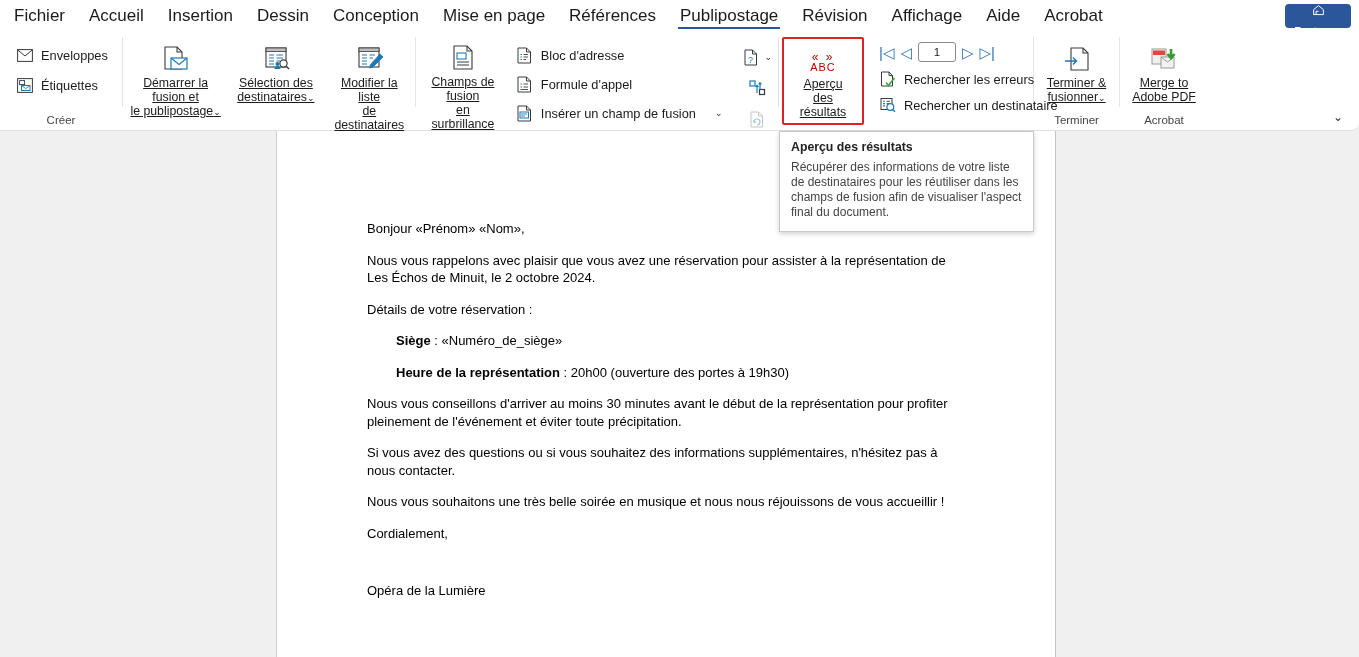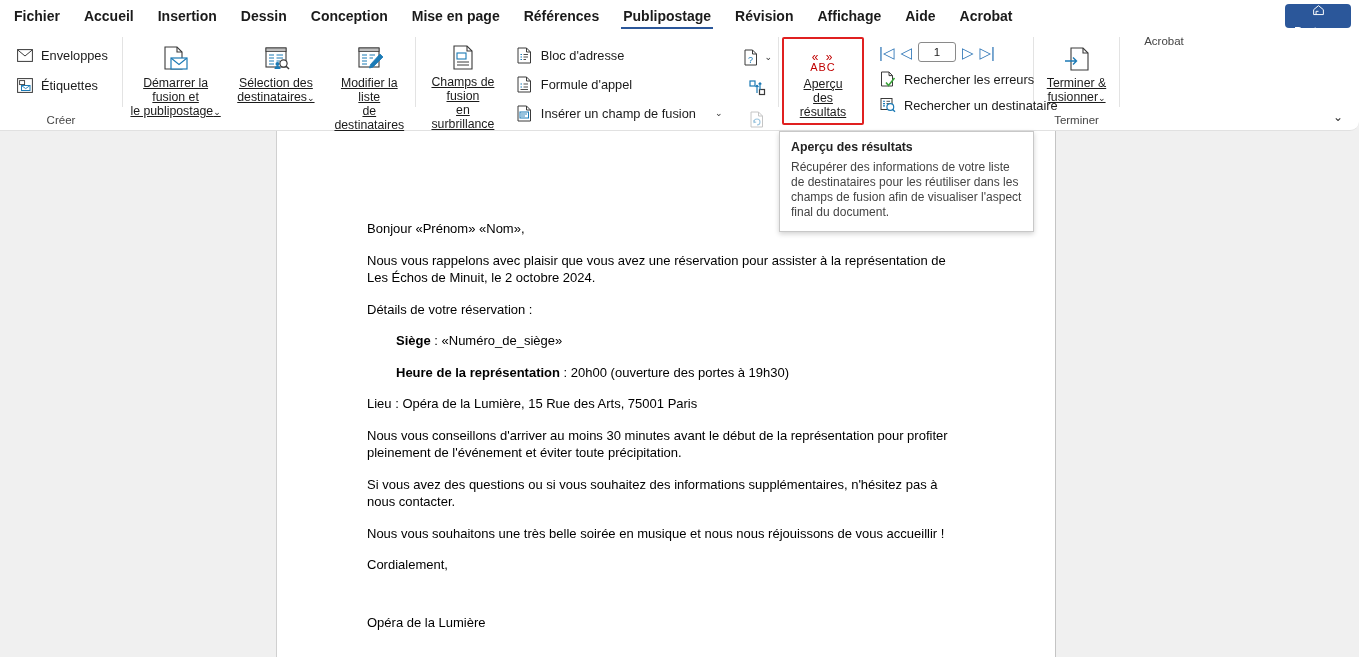--- a/index.html
+++ b/index.html
@@ -12,22 +12,22 @@
   }
   #app { position: relative; width: 1359px; height: 657px; background: #f0f0f0; }
 
   
   .tabbar {
     position: absolute; top: 0; left: 0; width: 1359px; height: 32px;
     background: #ffffff;
     display: flex; align-items: center;
   }
   .tab {
-    font-size: 14px; color: #1b1b1b; padding: 0 12px; height: 32px;
-    line-height: 32px; cursor: default; white-space: nowrap; position: relative; font-weight: bold;
+    font-size: 17px; color: #1b1b1b; padding: 0 12px; height: 32px;
+    line-height: 32px; cursor: default; white-space: nowrap; position: relative;
   }
   .tab:first-child { margin-left: 2px; }
   .tab.active { color: #1b1b1b; }
   .tab.active::after {
     content: ""; position: absolute; left: 10px; right: 10px; bottom: 3px;
     height: 2px; background: #2b579a;
   }
   .share-btn {
     position: absolute; right: 8px; top: 4px; height: 24px;
     background: #2b579a; color: #fff; border-radius: 4px;
@@ -389,38 +389,52 @@
             <span class="lbl"><span>Terminer &amp;
 fusionner</span><span class="cv">⌄</span></span>
           </div>
         </div>
         <div class="group-label">Terminer</div>
       </div>
 
       <div class="sep"></div>
 
       <div class="group" style="width:88px">
+        <div class="group-body" style="justify-content:center;padding-top:6px">
+          <div class="bigbtn" style="width:86px">
+            <span class="glyph">
+              <svg width="30" height="30" viewBox="0 0 30 30">
+                <rect x="3" y="5" width="14" height="15" fill="#efefef" stroke="#9a9a9a" stroke-width="1"></rect>
+                <rect x="4" y="6.5" width="12" height="4.5" fill="#e8443a"></rect>
+                <rect x="12" y="13" width="13" height="11" fill="#f2f2f2" stroke="#9a9a9a" stroke-width="1"></rect>
+                <path d="M12.3 13.3 L18.5 18 L24.7 13.3" fill="none" stroke="#9a9a9a" stroke-width="1"></path>
+                <path d="M22 5 V13 M18.5 10 L22 14 L25.5 10" fill="none" stroke="#2e9e2e" stroke-width="2.6"></path>
+              </svg>
+            </span>
+            <span class="lbl">Merge to
+Adobe PDF</span>
+          </div>
+        </div>
         <div class="group-label">Acrobat</div>
       </div>
 
     </div>
     <div class="collapse-chev">⌄</div>
   </div>
 
   <div class="workspace">
     <div class="navpane"></div>
 
     <div class="page">
       <div class="doc">
         <p>Bonjour «Prénom» «Nom»,</p>
         <p>Nous vous rappelons avec plaisir que vous avez une réservation pour assister à la représentation de Les Échos de Minuit, le 2 octobre 2024.</p>
         <p>Détails de votre réservation :</p>
         <p><b>Siège</b><span> : «Numéro_de_siège»</span></p>
         <p><b>Heure de la représentation</b><span> : 20h00 (ouverture des portes à 19h30)</span></p>
-        <p>Lieu : Opéra de la Lumière, 15 Rue des Arts, 75001 Paris</p>
         <p>Nous vous conseillons d'arriver au moins 30 minutes avant le début de la représentation pour profiter pleinement de l'événement et éviter toute précipitation.</p>
         <p>Si vous avez des questions ou si vous souhaitez des informations supplémentaires, n'hésitez pas à nous contacter.</p>
         <p>Nous vous souhaitons une très belle soirée en musique et nous nous réjouissons de vous accueillir !</p>
         <p>Cordialement,</p>
         <div class="sign-gap"></div>
         <p>Opéra de la Lumière</p>
       </div>
     </div>
   </div>
 

